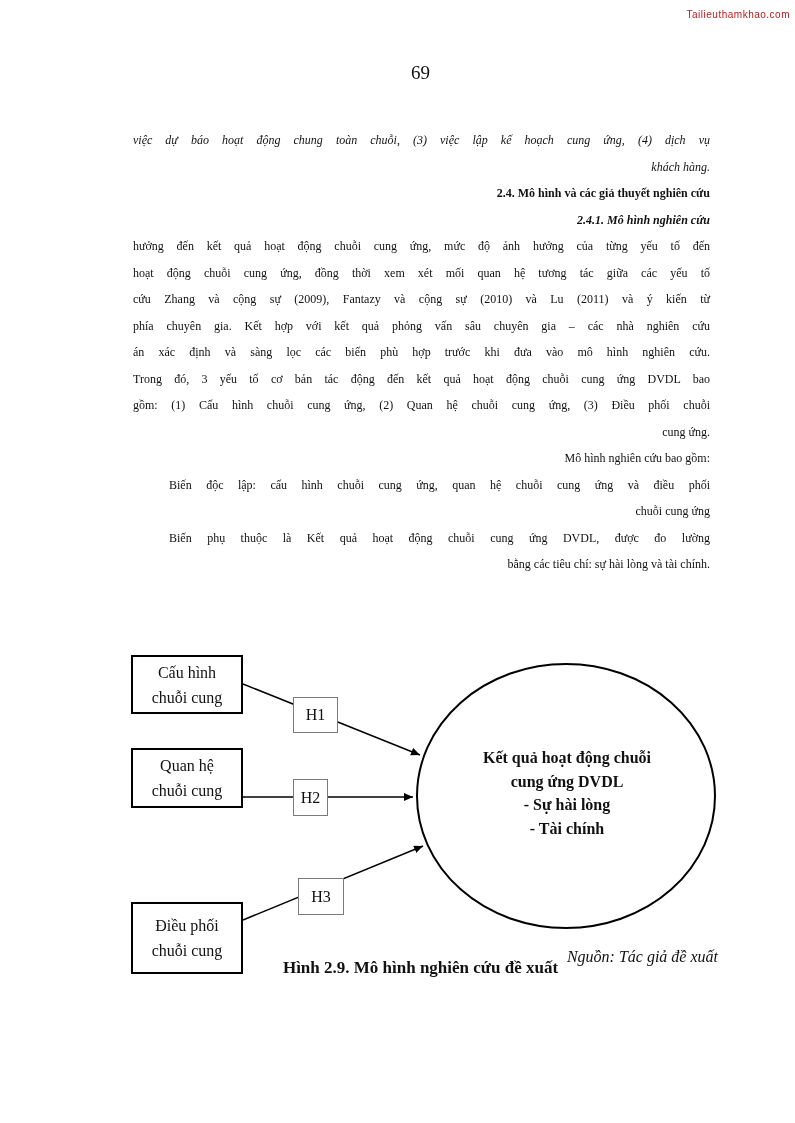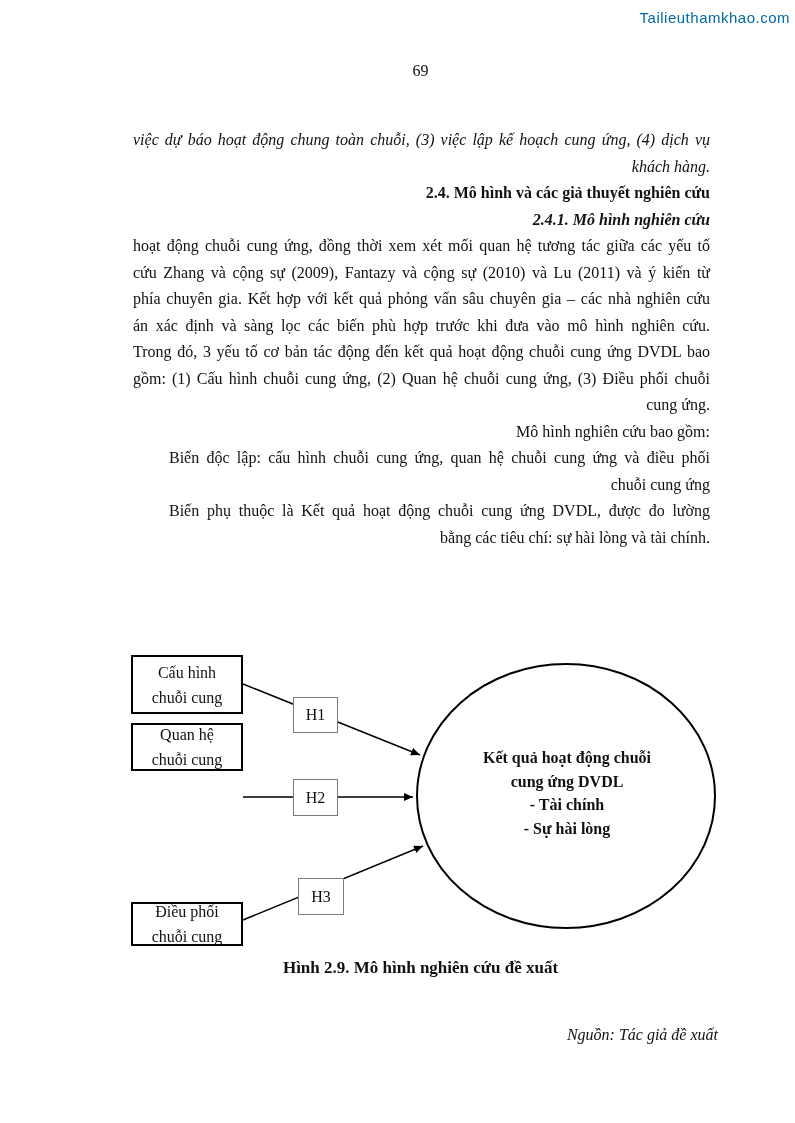--- a/index.html
+++ b/index.html
@@ -1,59 +1,60 @@
 <!DOCTYPE html>
 <html><head>
 <meta charset="utf-8">
 <style>
   html,body{margin:0;padding:0;background:#ffffff;}
   .page{position:relative;width:795px;height:1123px;background:#ffffff;
         font-family:"Liberation Serif","DejaVu Serif",serif;color:#111111;overflow:hidden;}
   .watermark{position:absolute;top:9px;right:5px;font-family:"Liberation Sans","DejaVu Sans",sans-serif;
-        font-size:15px;color:#0369a1;letter-spacing:.5px;text-shadow:1px 1px 0 #ffffff;}
-  .pagenum{position:absolute;left:133px;top:62px;width:575px;text-align:center;font-size:16px;}
-  .bodytext{position:absolute;left:133px;top:127px;width:577px;font-size:16px;line-height:26.5px;}
+        font-size:10px;color:#b91c1c;letter-spacing:.5px;text-shadow:1px 1px 0 #ffffff;}
+  .pagenum{position:absolute;left:133px;top:62px;width:575px;text-align:center;font-size:19px;}
+  .bodytext{position:absolute;left:133px;top:127px;width:577px;font-size:12px;line-height:26.5px;}
   .ln{white-space:normal;text-align:right;}
   .ln.it{font-style:italic;}
   .ln.b{font-weight:bold;margin-left:12px;}
   .ln.bi{font-weight:bold;font-style:italic;}
   .ln.ind{text-indent:36px;}
   .ln.just{text-align:justify;text-align-last:justify;}
   .dsvg{position:absolute;left:0;top:640px;}
   .dbox{position:absolute;box-sizing:border-box;border:2px solid #000000;background:#ffffff;
         display:flex;flex-direction:column;justify-content:center;text-align:center;
         font-size:16px;line-height:25px;}
   .dbox1{left:131px;top:655px;width:112px;height:59px;}
-  .dbox2{left:131px;top:723px;width:112px;height:48px;}
-  .dbox3{left:131px;top:902px;width:112px;height:44px;}
+  .dbox2{left:131px;top:748px;width:112px;height:60px;}
+  .dbox3{left:131px;top:902px;width:112px;height:72px;}
   .hbox{position:absolute;box-sizing:border-box;border:1px solid #7a7a7a;background:#ffffff;
         display:flex;align-items:center;justify-content:center;font-size:16px;}
   .hb1{left:293px;top:697px;width:45px;height:36px;}
-  .hb2{left:293px;top:779px;width:45px;height:37px;}
+  .hb2{left:293px;top:779px;width:35px;height:37px;}
   .hb3{left:298px;top:878px;width:46px;height:37px;}
   .ellipse-label{position:absolute;left:433px;top:746px;width:268px;text-align:center;
         font-weight:bold;font-size:16px;line-height:23.5px;}
   .caption{position:absolute;left:133px;top:958px;width:575px;text-align:center;
         font-weight:bold;font-size:17px;}
-  .source{position:absolute;left:133px;top:1026px;width:585px;text-align:right;
+  .source{position:absolute;left:133px;top:948px;width:585px;text-align:right;
         font-style:italic;font-size:16px;}
 </style>
 </head>
 <body>
 
 <div class="page">
 
   <div class="watermark">Tailieuthamkhao.com</div>
   <div class="pagenum">69</div>
 
   <div class="bodytext">
     <div class="ln it just">việc dự báo hoạt động chung toàn chuỗi, (3) việc lập kế hoạch cung ứng, (4) dịch vụ</div>
     <div class="ln it">khách hàng.</div>
     <div class="ln b">2.4. Mô hình và các giả thuyết nghiên cứu</div>
     <div class="ln bi">2.4.1. Mô hình nghiên cứu</div>
+    <div class="ln just">hưởng đến kết quả hoạt động chuỗi cung ứng, mức độ ảnh hưởng của từng yếu tố đến</div>
     <div class="ln just">hoạt động chuỗi cung ứng, đồng thời xem xét mối quan hệ tương tác giữa các yếu tố</div>
     <div class="ln just">cứu Zhang và cộng sự (2009), Fantazy và cộng sự (2010) và Lu (2011) và ý kiến từ</div>
     <div class="ln just">phía chuyên gia. Kết hợp với kết quả phỏng vấn sâu chuyên gia – các nhà nghiên cứu</div>
     <div class="ln just">án xác định và sàng lọc các biến phù hợp trước khi đưa vào mô hình nghiên cứu.</div>
     <div class="ln just">Trong đó, 3 yếu tố cơ bản tác động đến kết quả hoạt động chuỗi cung ứng DVDL bao</div>
     <div class="ln just">gồm: (1) Cấu hình chuỗi cung ứng, (2) Quan hệ chuỗi cung ứng, (3) Điều phối chuỗi</div>
     <div class="ln">cung ứng.</div>
     <div class="ln ind">Mô hình nghiên cứu bao gồm:</div>
     <div class="ln ind just">Biến độc lập: cấu hình chuỗi cung ứng, quan hệ chuỗi cung ứng và điều phối</div>
     <div class="ln">chuỗi cung ứng</div>
@@ -86,20 +87,20 @@
     <div>chuỗi cung</div>
   </div>
 
   <div class="hbox hb1">H1</div>
   <div class="hbox hb2">H2</div>
   <div class="hbox hb3">H3</div>
 
   <div class="ellipse-label">
     <div>Kết quả hoạt động chuỗi</div>
     <div>cung ứng DVDL</div>
+    <div>- Sự hài lòng</div>
     <div>- Tài chính</div>
-    <div>- Sự hài lòng</div>
   </div>
 
   <div class="caption">Hình 2.9. Mô hình nghiên cứu đề xuất</div>
   <div class="source">Nguồn: Tác giả đề xuất</div>
 
 </div>
 
 </body></html>

